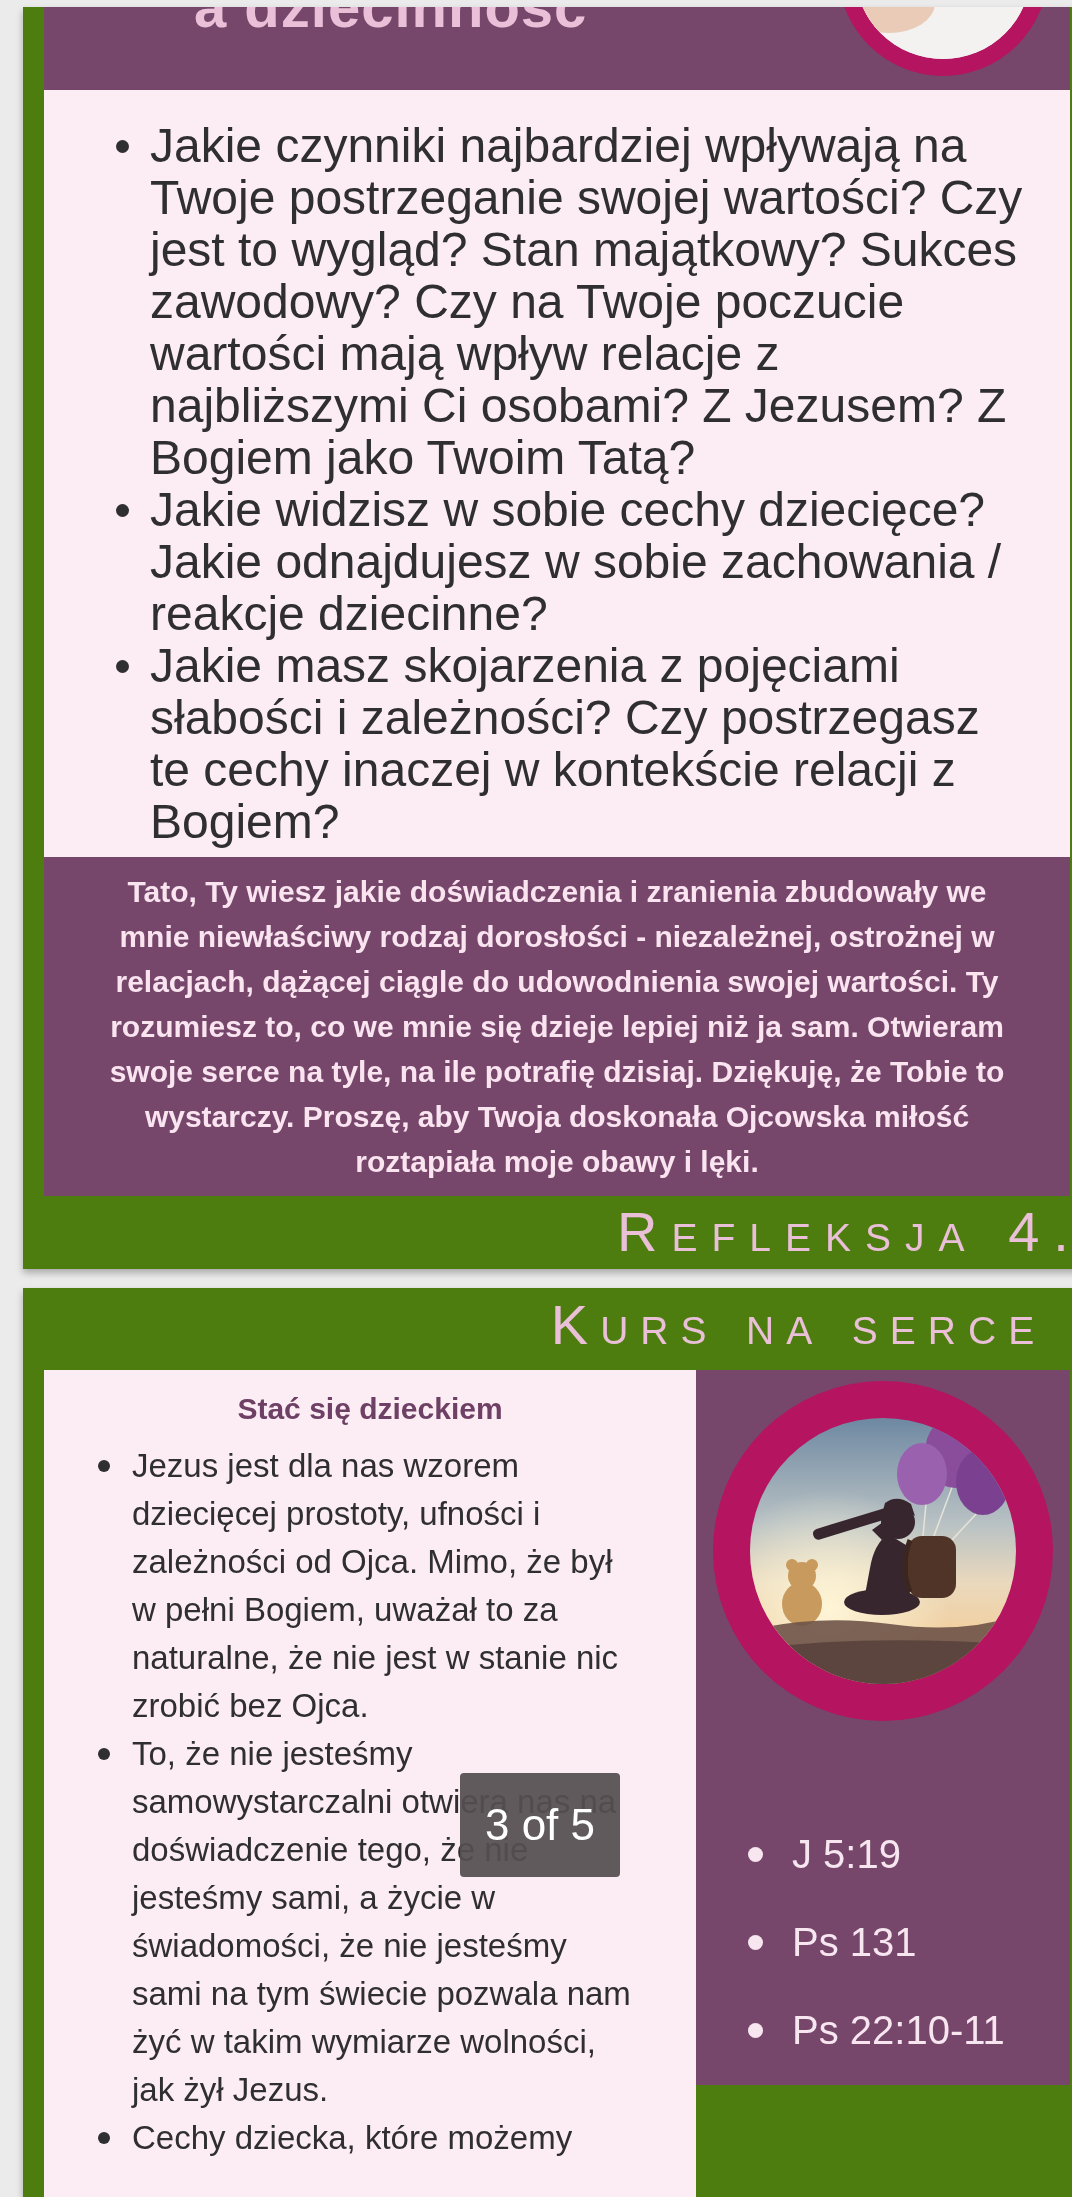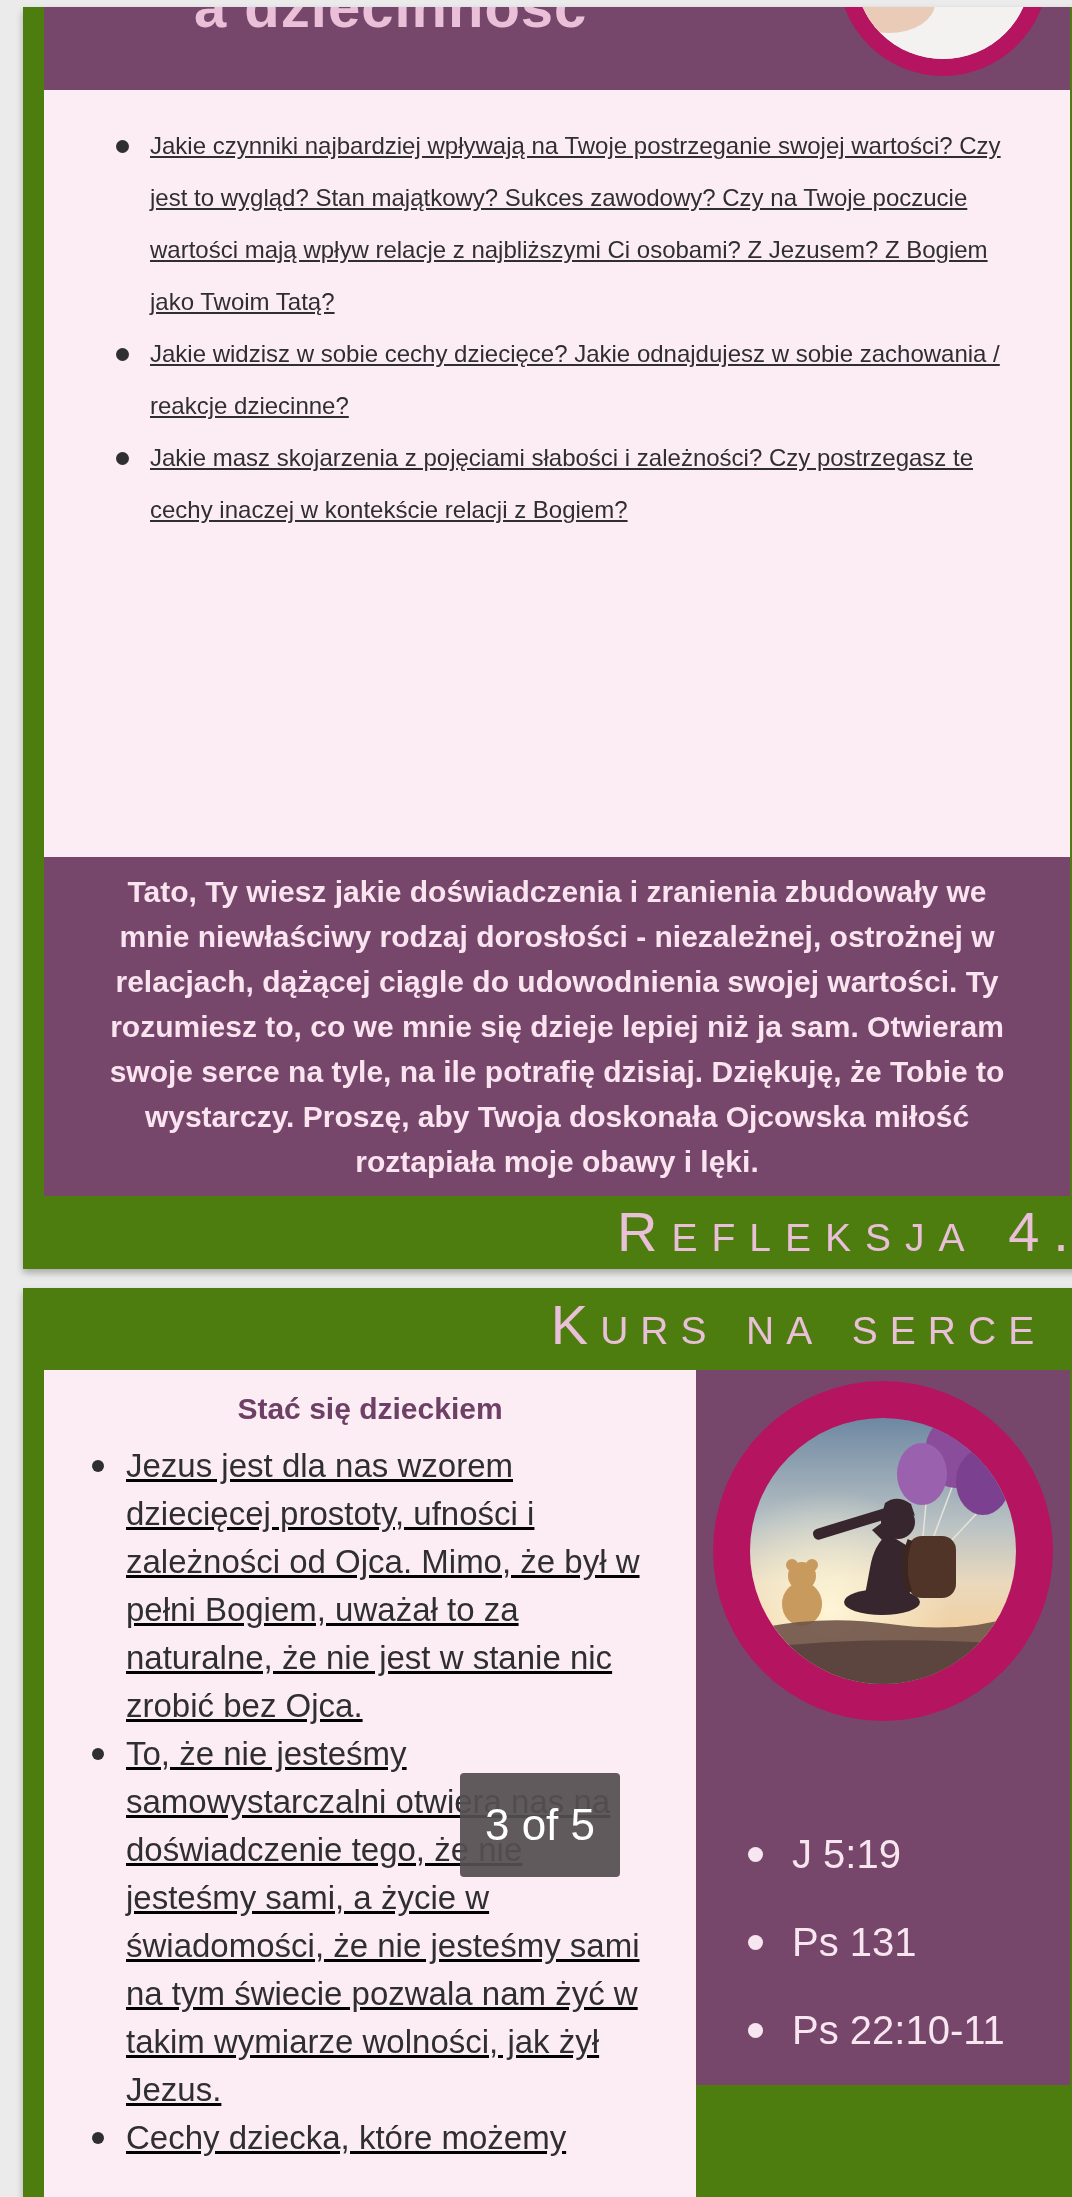--- a/index.html
+++ b/index.html
@@ -13,35 +13,35 @@
   
   .s1-header{position:absolute;left:21px;top:0;width:1026px;height:83px;background:#76476b;overflow:hidden;}
   .s1-title{position:absolute;left:150px;top:-34px;width:380px;text-align:center;
             font-size:58px;font-weight:bold;color:#e9c0d7;letter-spacing:1px;white-space:nowrap;}
   .ring{position:absolute;border-radius:50%;background:#b51461;}
   .circle-img{position:absolute;border-radius:50%;overflow:hidden;}
   .s1-ring{left:794px;top:-141px;width:210px;height:210px;}
   .s1-photo{left:811px;top:-124px;width:176px;height:176px;background:linear-gradient(180deg,#f6f5f4,#e6e4e2);}
   .s1-content{position:absolute;left:21px;top:83px;width:1026px;height:767px;background:#fcecf4;}
   .s1-content ul{margin:0;padding:30px 38px 0 70px;list-style:none;}
-  .s1-content li{position:relative;padding-left:36px;font-size:24px;line-height:52px;color:#2f2e30;text-decoration:underline;}
+  .s1-content li{position:relative;padding-left:36px;font-size:48px;line-height:52px;color:#2f2e30;}
   .s1-content li::before{content:"";position:absolute;left:2px;top:20px;width:13px;height:13px;
                          border-radius:50%;background:#2f2e30;}
   .prayer{position:absolute;left:21px;top:850px;width:1026px;height:339px;background:#76476b;
           display:flex;align-items:center;justify-content:center;box-sizing:border-box;padding:6px 52px;}
   .prayer p{margin:0;text-align:center;font-size:30px;line-height:45px;font-weight:bold;color:#f9e4f0;}
   .band-label{position:absolute;left:0;width:100%;text-align:right;color:#e9c0d7;
               font-variant:small-caps;letter-spacing:14px;font-size:56px;margin-left:40px;}
   .s1-footer{top:1192px;}
 
   
   .s2-title{top:4px;letter-spacing:12px;}
   .s2-left{position:absolute;left:21px;top:82px;width:652px;height:827px;background:#fcecf4;}
   .s2-heading{margin:22px 10px 0 10px;text-align:center;font-size:30px;font-weight:bold;color:#6e4065;}
-  .s2-left ul{margin:16px 0 0 8px;padding:0 52px 0 40px;list-style:none;text-decoration:underline;}
+  .s2-left ul{margin:16px 0 0 14px;padding:0 52px 0 40px;list-style:none;}
   .s2-left li{position:relative;padding-left:34px;font-size:33px;line-height:48px;color:#2f2e30;}
   .s2-left li::before{content:"";position:absolute;left:0;top:18px;width:12px;height:12px;
                       border-radius:50%;background:#2f2e30;}
   .s2-right{position:absolute;left:673px;top:82px;width:374px;height:715px;background:#76476b;overflow:hidden;}
   .s2-ring{left:17px;top:11px;width:340px;height:340px;}
   .s2-photo{left:54px;top:48px;width:266px;height:266px;}
   .refs{position:absolute;left:52px;top:462px;margin:0;padding:0;list-style:none;}
   .refs li{position:relative;padding-left:44px;margin-bottom:44px;font-size:40px;line-height:44px;
            color:#f7e6f0;white-space:nowrap;}
   .refs li::before{content:"";position:absolute;left:0;top:15px;width:15px;height:15px;

